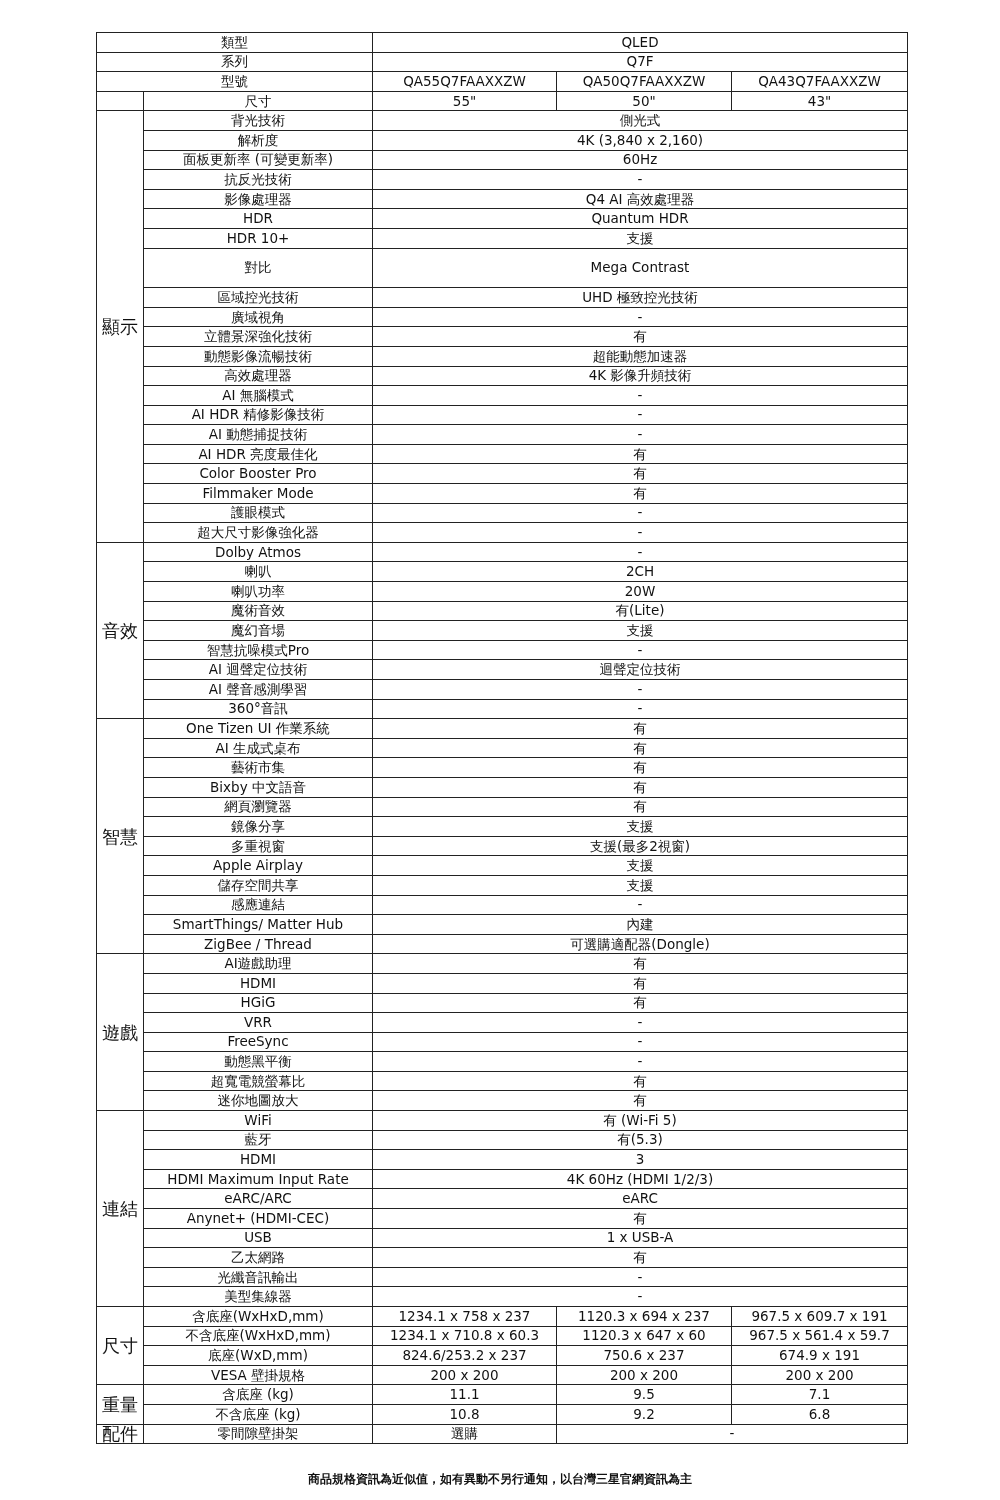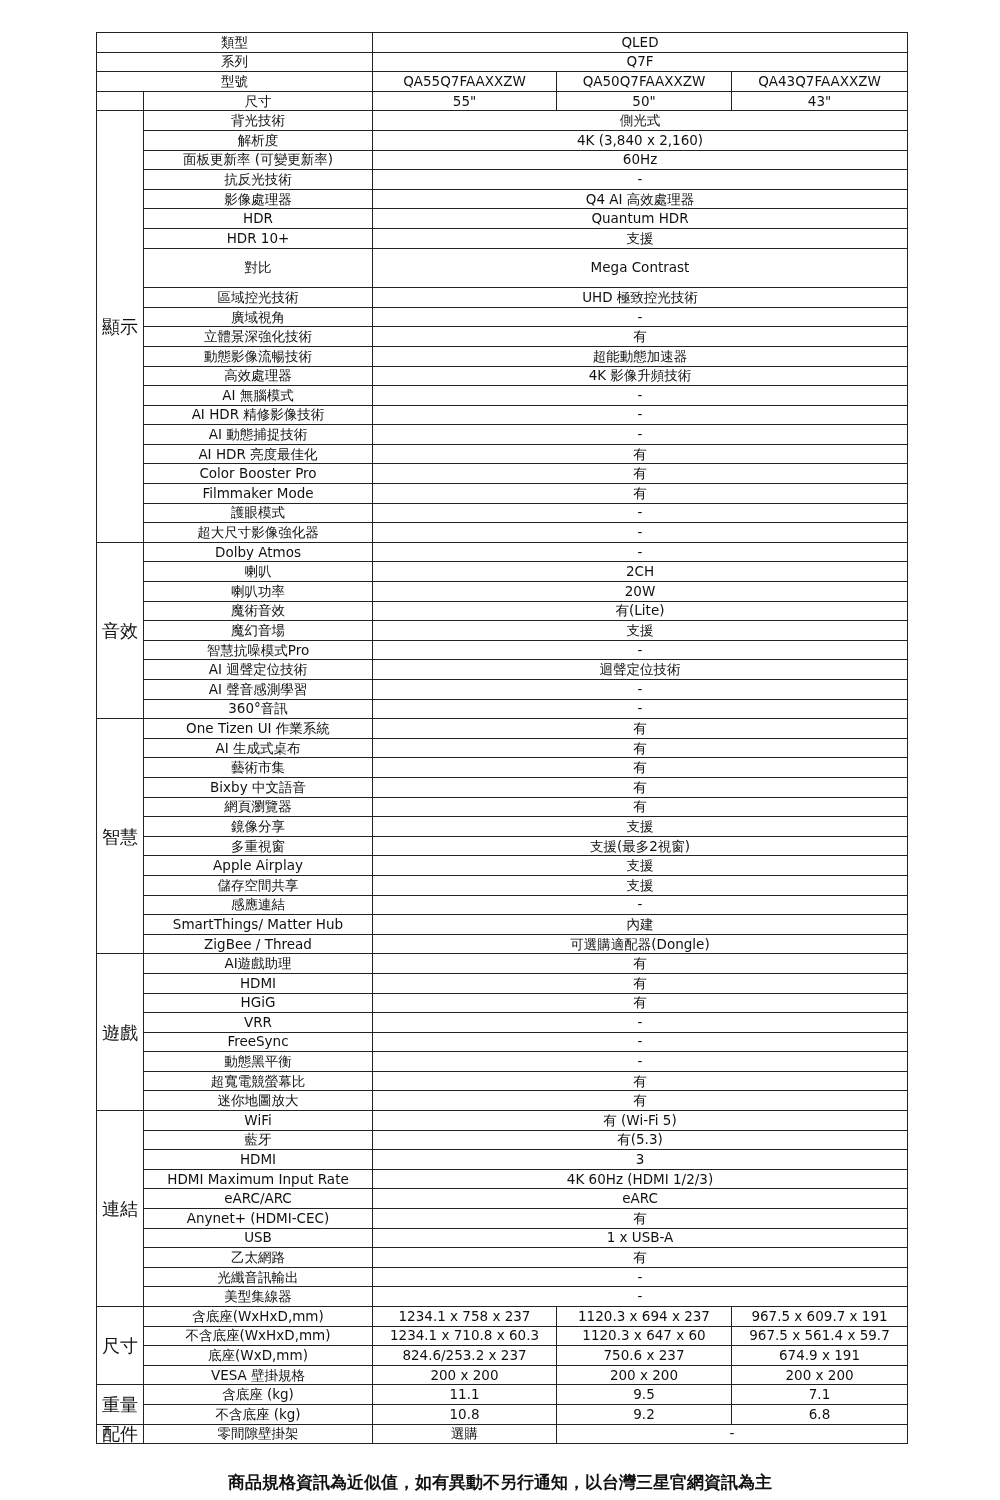--- a/index.html
+++ b/index.html
@@ -6,21 +6,21 @@
     body { width: 1000px; height: 1500px; position: relative; font-family: "DejaVu Sans", "Liberation Sans", sans-serif; color: #111; }
     #spec { position: absolute; left: 96px; top: 32px; width: 811px; border-collapse: collapse; table-layout: fixed; font-size: 13.5px; }
     #spec td { border: 1.5px solid #222; text-align: center; vertical-align: middle; padding: 0; height: 18.6px; line-height: 17px; white-space: nowrap; overflow: hidden; }
     #spec td.cat { font-size: 18px; }
     #spec tr.tall td { height: 38.6px; text-align: center; }
     col.c-cat { width: 47px; }
     col.c-lbl { width: 229px; }
     col.c-v1 { width: 184px; }
     col.c-v2 { width: 175px; }
     col.c-v3 { width: 176px; }
-    .footer { position: absolute; left: 0; width: 1000px; top: 1471px; text-align: center; font-size: 17px; font-weight: bold; }
+    .footer { position: absolute; left: 0; width: 1000px; top: 1471px; text-align: center; font-size: 12px; font-weight: bold; }
   </style>
 </head>
 <body>
 
 <table id="spec">
   <colgroup>
     <col class="c-cat">
       <col class="c-lbl">
       <col class="c-v1">
       <col class="c-v2">

